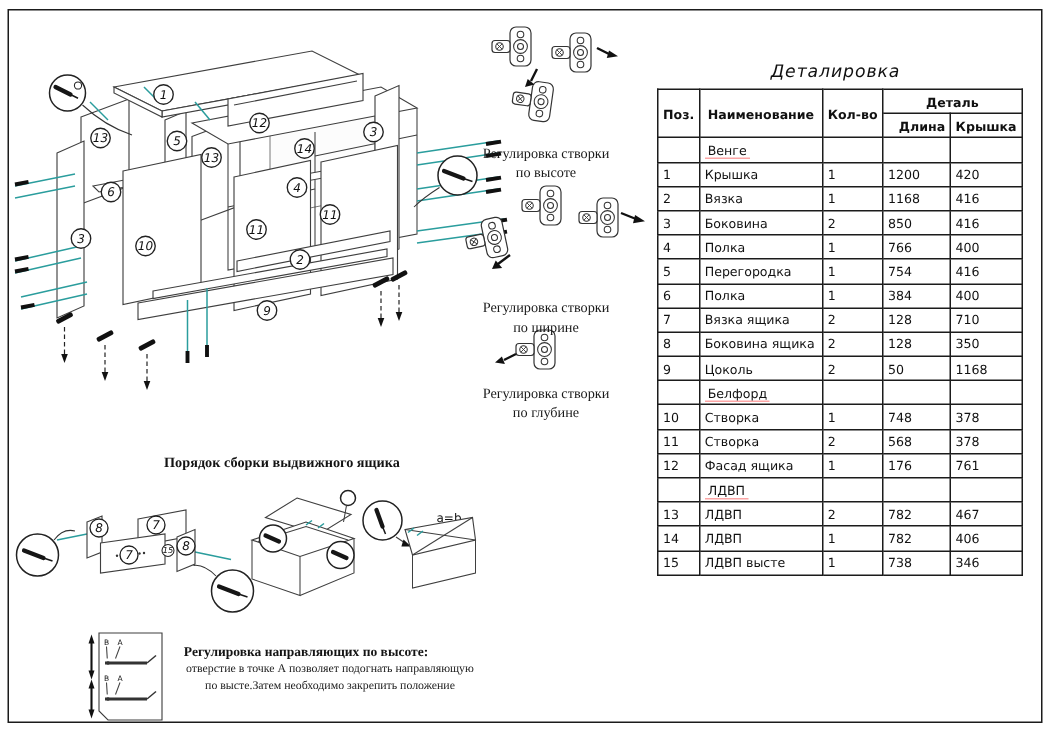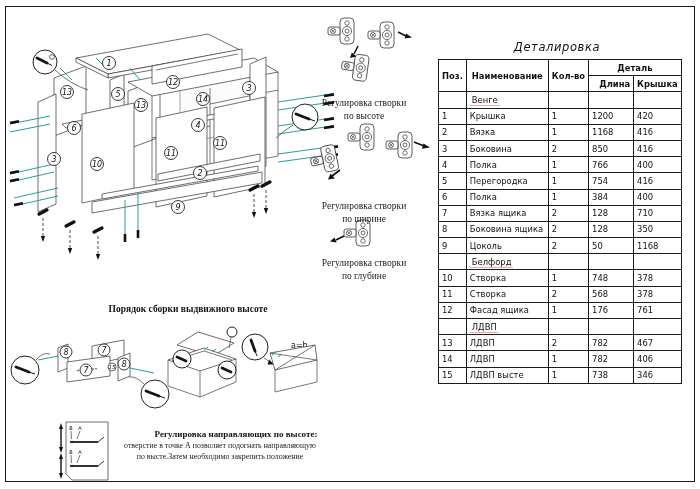--- a/index.html
+++ b/index.html
@@ -19,21 +19,21 @@
   .callout.small text{font-size:5.5px;}
   .mag{fill:#ffffff;stroke:#222;stroke-width:1;}
   .scrw{stroke:#161616;stroke-width:2.8;stroke-linecap:round;fill:none;}
   .scrwtip{stroke:#161616;stroke-width:1;fill:none;}
   .hook{fill:none;stroke:#333;stroke-width:0.7;}
   .doc-title{position:absolute;left:440px;top:26px;width:234px;text-align:center;
      font:italic 11.5px "DejaVu Sans",sans-serif;letter-spacing:0.6px;line-height:14px;}
   .cap{position:absolute;left:293px;width:142px;text-align:center;
      font:9.5px "Liberation Serif",serif;line-height:12.5px;color:#1a1a1a;margin-top:11px;}
   .sec-title{position:absolute;font:bold 9.5px "Liberation Serif",serif;text-align:center;color:#141414;}
-  .note-title{position:absolute;left:124px;top:429px;width:224px;text-align:center;
+  .note-title{position:absolute;left:92px;top:429px;width:224px;text-align:center;
      font:bold 9px "Liberation Serif",serif;color:#141414;}
   .note-line{position:absolute;left:100px;width:240px;text-align:center;
      font:7.9px "Liberation Serif",serif;color:#1a1a1a;}
   table.parts{position:absolute;left:438px;top:59px;border-collapse:collapse;table-layout:fixed;
      font:8.4px "DejaVu Sans",sans-serif;color:#111;}
   table.parts td,table.parts th{border:1px solid #1b1b1b;padding:1px 3px;height:13.2px;
      font-weight:normal;overflow:hidden;white-space:nowrap;}
   table.parts th{text-align:center;font-weight:bold;}
   table.parts td{text-align:left;}
   .grp span{border-bottom:1px solid #fca5a5;padding:0 2px;}
@@ -274,21 +274,21 @@
   </div>
   <div class="cap" style="top:189px">
     <span>Регулировка створки</span><br>
     <span>по ширине</span>
   </div>
   <div class="cap" style="top:246px">
     <span>Регулировка створки</span><br>
     <span>по глубине</span>
   </div>
 
-  <div class="sec-title" style="left:68px;top:304px;width:240px">Порядок сборки выдвижного высоте</div>
+  <div class="sec-title" style="left:68px;top:304px;width:240px">Порядок сборки выдвижного ящика</div>
 
   <svg style="left:8px;top:318px;" width="320" height="96" viewBox="0 0 320 96">
 
     <g>
       <line class="teal" x1="30" y1="42" x2="50" y2="38"></line>
       <line class="teal" x1="122" y1="50" x2="146" y2="55"></line>
       <polygon class="panel" points="84,28 116,22 116,40 84,46"></polygon>
       <polygon class="panel" points="50,30 60,26 60,50 50,54"></polygon>
       <polygon class="panel" points="59,44 102,38 102,58 59,64"></polygon>
       <polygon class="panel" points="110,40 122,35 122,58 110,63"></polygon>

